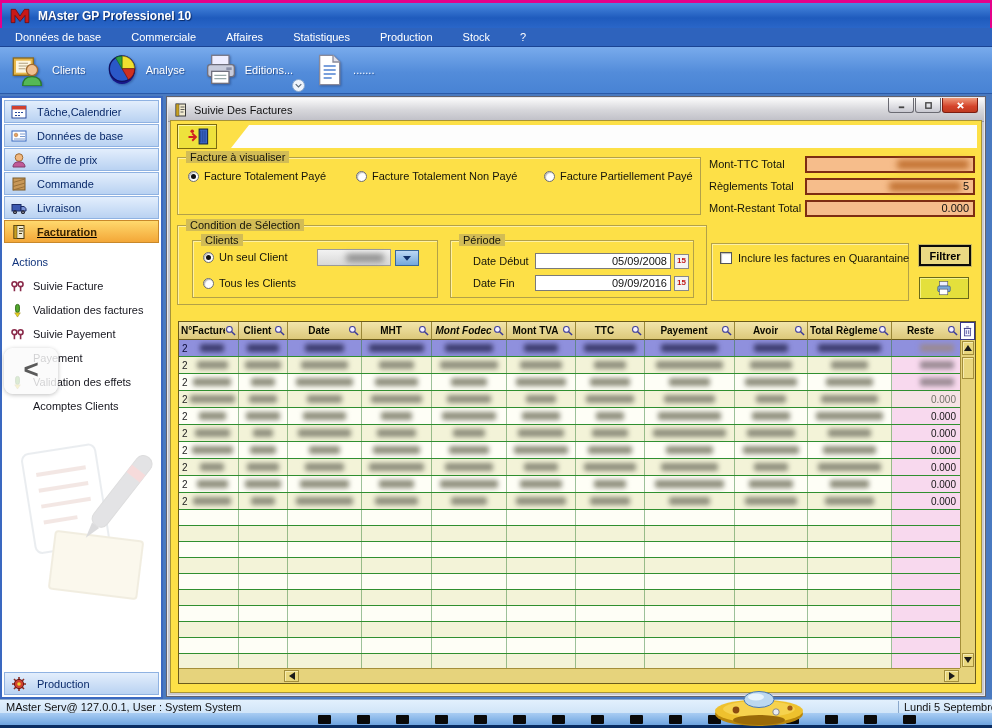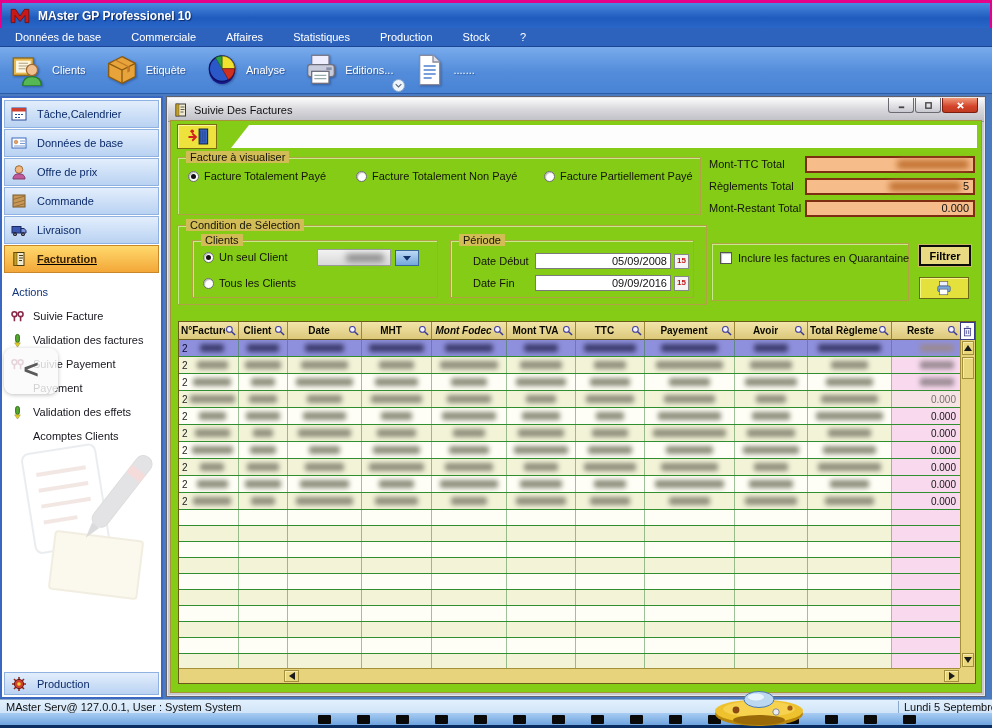--- a/index.html
+++ b/index.html
@@ -20,21 +20,21 @@
     background:linear-gradient(180deg,#79abec,#538cda 55%,#4883d4); display:flex; align-items:center; padding-left:6px;
     border-bottom:1px solid #2a5aa8; }
   .tb-item { display:flex; align-items:center; padding:0 14px 0 6px; height:40px; position:relative; }
   .tb-icon { width:32px; height:32px; margin-right:8px; filter:drop-shadow(1px 1px 1px rgba(10,30,80,.4)); }
   .tb-label { color:#fff; font-size:11px; text-shadow:1px 1px 1px rgba(10,30,80,.5); }
   .tb-dd { position:absolute; bottom:-2px; right:2px; width:13px; height:13px; background:#eef4fc; border:1px solid #8aa8cc; border-radius:50%; padding:3px 2px; }
 
   
   .sidebar { position:absolute; top:96px; left:0; width:163px; height:603px; background:#ffffff; border:2px solid #3a68c0; }
   .nav { padding:2px; }
-  .nav-item { height:23px; margin-bottom:1px; display:flex; align-items:center; padding:13px 6px;
+  .nav-item { height:23px; margin-bottom:1px; display:flex; align-items:center; padding:0 6px;
     background:linear-gradient(180deg,#e3eefc,#b9d2f2); border:1px solid #8fb2e2; cursor:pointer; }
   .nav-item.active { background:linear-gradient(180deg,#ffd96d,#f3a738); border-color:#c8882a;text-decoration:underline; }
   .nav-icon { width:16px; height:16px; margin-right:10px; }
   .nav-label { color:#0a2a6a; font-size:11px; }
   .nav-item.active .nav-label { color:#3a2400; font-weight:bold; }
   .actions-title { color:#12357d; font-weight:normal; margin:10px 0 6px 10px; }
   .action-item { display:flex; align-items:center; height:24px; padding-left:8px; cursor:pointer; }
   .action-icon-wrap { width:15px; height:15px; margin-right:8px; display:inline-block; }
   .action-label { color:#16161e; }
   .watermark { position:absolute; top:338px; left:8px; width:145px; height:200px; opacity:.17; }
@@ -49,21 +49,21 @@
     border:1px solid #63636d; background:#c9c9cf; box-shadow:inset 0 0 0 1px #e8e8ec; }
   .win-titlebar { position:absolute; top:1px; left:1px; right:1px; height:24px;
     background:linear-gradient(180deg,#fbfbfb,#d8d8dc 50%,#bfbfc7); display:flex; align-items:center; padding:0 6px; border-bottom:1px solid #97979f; }
   .win-icon { width:14px; height:14px; margin-right:6px; }
   .win-title { font-size:11px; color:#111; }
   .win-btns { margin-left:auto; display:flex; gap:1px; align-self:flex-start; }
   .wbtn { width:26px; height:15px; border:1px solid #6a6a72; border-top:none; border-radius:0 0 3px 3px;
     background:linear-gradient(180deg,#fdfdfd,#c9c9d1); display:flex; align-items:center; justify-content:center; cursor:pointer; }
   .wbtn svg { width:9px; height:9px; }
   .wbtn.close { width:36px; background:linear-gradient(180deg,#f09a7a,#d4442a 60%,#c03a20); border-color:#7c1d10; }
-  .win-body { position:absolute; top:23px; left:3px; right:3px; bottom:3px; background:#84cc16; border:1px solid #a89438; }
+  .win-body { position:absolute; top:23px; left:3px; right:3px; bottom:3px; background:#fde047; border:1px solid #a89438; }
 
   .tabstrip { position:absolute; top:3px; left:4px; right:4px; height:26px; }
   .exit-btn { position:absolute; top:0; left:2px; width:40px; height:25px; background:#eee23c; border:1px solid #7a6a10;
     box-shadow:inset 1px 1px 0 #fbf6a0; display:flex; align-items:center; justify-content:center; cursor:pointer; }
   .exit-btn .icon { width:24px; height:17px; }
   .white-strip { position:absolute; top:1px; left:56px; right:0; height:23px; background:#fdfdfd;
     clip-path:polygon(18px 0, 100% 0, 100% 100%, 0 100%); }
 
   .grp { position:absolute; border:1px solid #b3a148; box-shadow:inset 1px 1px 0 rgba(255,255,240,.55); }
   .grp-title { position:absolute; top:-7px; left:8px; background:#d2bc55; padding:0 4px; color:#14140a; }
@@ -195,30 +195,20 @@
             <path d="M5 7h7M5 9h7M5 11h5" stroke="#b0a080" stroke-width=".8"></path>
             <circle cx="15" cy="12" r="4.2" fill="#f0c090" stroke="#a06a30"></circle>
             <path d="M8 24c0-5 3.2-7 7-7s7 2 7 7z" fill="#55b855" stroke="#2a7a2a"></path>
           </svg>
         </span>
         <span class="tb-label">Clients</span>
       </div>
       <div class="tb-item">
         <span class="icon tb-icon">
           <svg viewBox="0 0 24 24">
-            <path d="M12 2l10 5v10l-10 5L2 17V7z" fill="#e8a43a" stroke="#8a5a10"></path>
-            <path d="M2 7l10 5 10-5M12 12v10" stroke="#8a5a10" fill="none"></path>
-            <path d="M8 4.5l10 5V13l-2 1V9.5l-10-5z" fill="#c07828"></path>
-          </svg>
-        </span>
-        <span class="tb-label">Etiquète</span>
-      </div>
-      <div class="tb-item">
-        <span class="icon tb-icon">
-          <svg viewBox="0 0 24 24">
             <circle cx="12" cy="13" r="9.5" fill="#18188a"></circle>
             <circle cx="12" cy="11" r="9.5" fill="#2a58c8" stroke="#101060"></circle>
             <path d="M12 11V1.5a9.5 9.5 0 0 1 9.5 9.5z" fill="#f0e030" stroke="#807010" stroke-width=".5"></path>
             <path d="M12 11h9.5a9.5 9.5 0 0 1-4.7 8.2z" fill="#d03020" stroke="#701008" stroke-width=".5"></path>
             <path d="M12 11L7.2 2.8A9.5 9.5 0 0 1 12 1.5z" fill="#30a040" stroke="#106020" stroke-width=".5"></path>
           </svg>
         </span>
         <span class="tb-label">Analyse</span>
       </div>
       <div class="tb-item">

